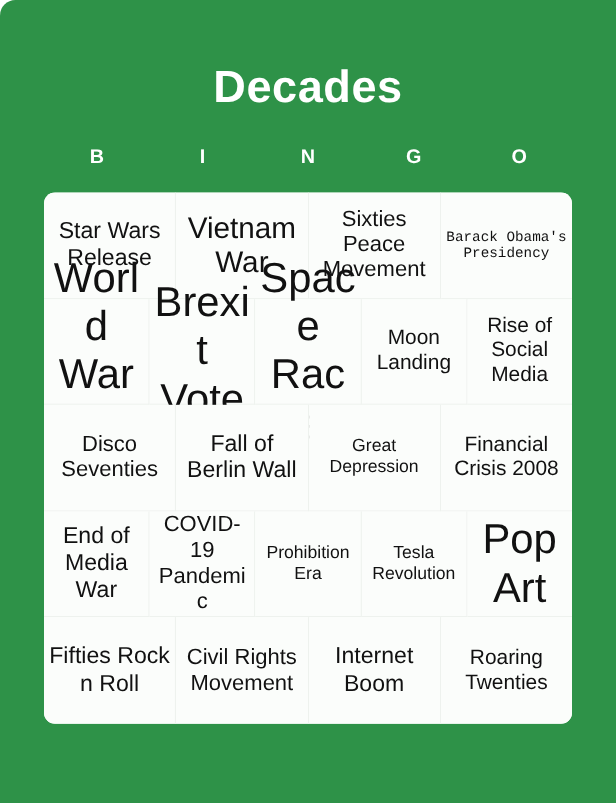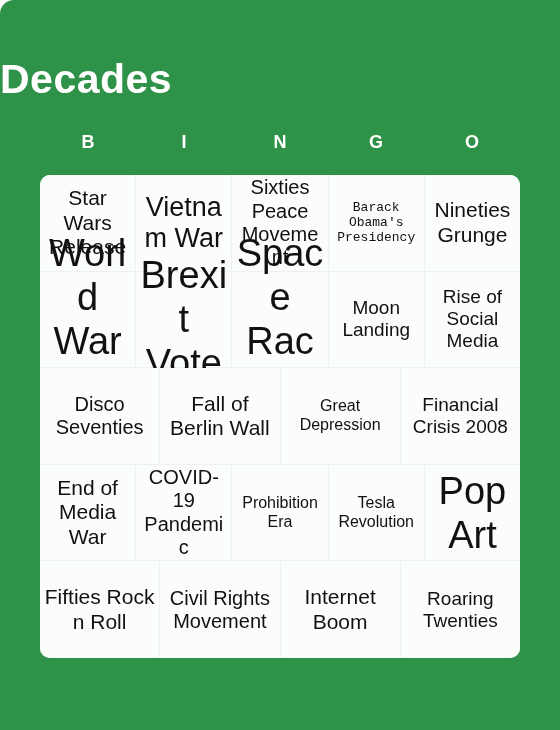--- a/index.html
+++ b/index.html
@@ -21,20 +21,21 @@
     background: #2e9248;
     border-radius: 14px 0 0 0;
     box-sizing: border-box;
   }
 
   #card-title {
     position: absolute;
     top: 54px;
     left: 0;
     width: 560px;
+    text-align: center;
     color: #ffffff;
     font-size: 41px;
     font-weight: bold;
     letter-spacing: 0.5px;
     line-height: 50px;
     white-space: nowrap;
   }
 
   #bingo-letters {
     position: absolute;
@@ -120,21 +121,20 @@
     <div class="bingo-letter">O</div>
   </div>
 
   <div id="bingo-grid">
 
     <div class="bingo-row">
       <div class="bingo-cell fs-l">Star Wars Release</div>
       <div class="bingo-cell fs-xl">Vietnam War</div>
       <div class="bingo-cell fs-s">Sixties Peace Movement</div>
       <div class="bingo-cell fs-xxs">Barack Obama's Presidency</div>
-      <div class="bingo-cell fs-l">Nineties Grunge</div>
     </div>
 
     <div class="bingo-row">
       <div class="bingo-cell fs-xxl">World War II</div>
       <div class="bingo-cell fs-xxl">Brexit Vote</div>
       <div class="bingo-cell fs-xxl">Space Race</div>
       <div class="bingo-cell fs-m">Moon Landing</div>
       <div class="bingo-cell fs-m">Rise of Social Media</div>
     </div>
 

